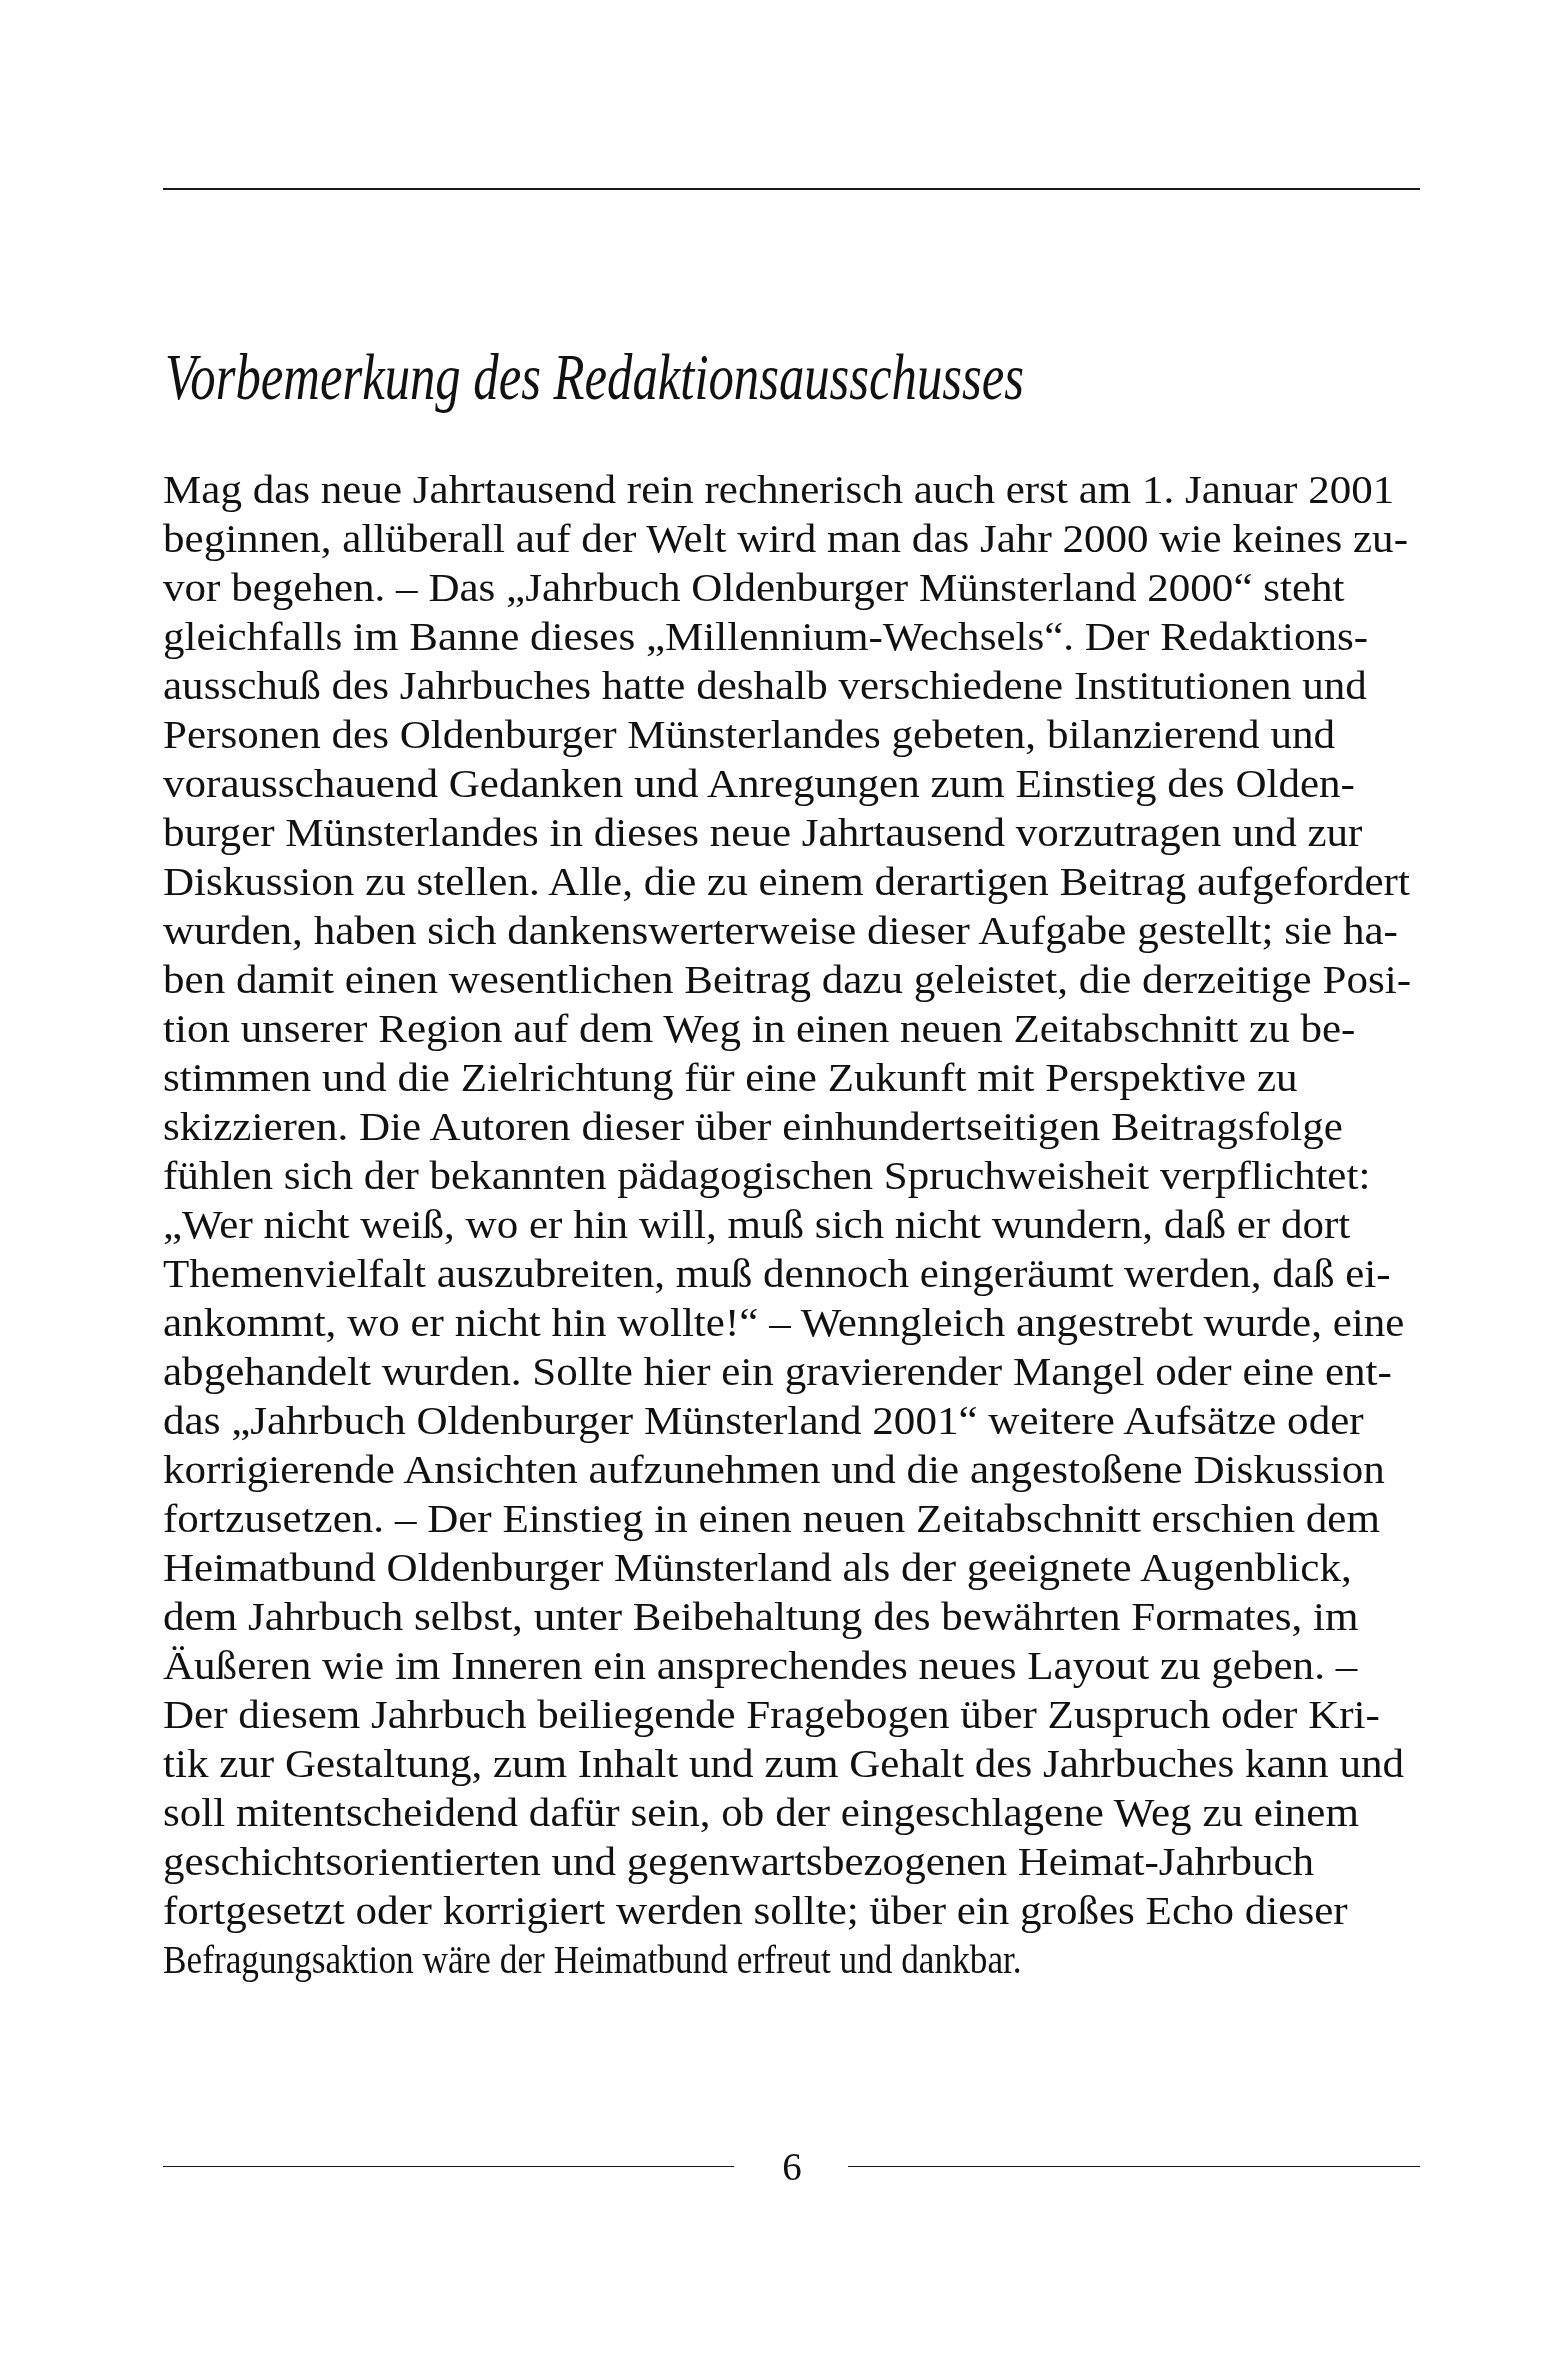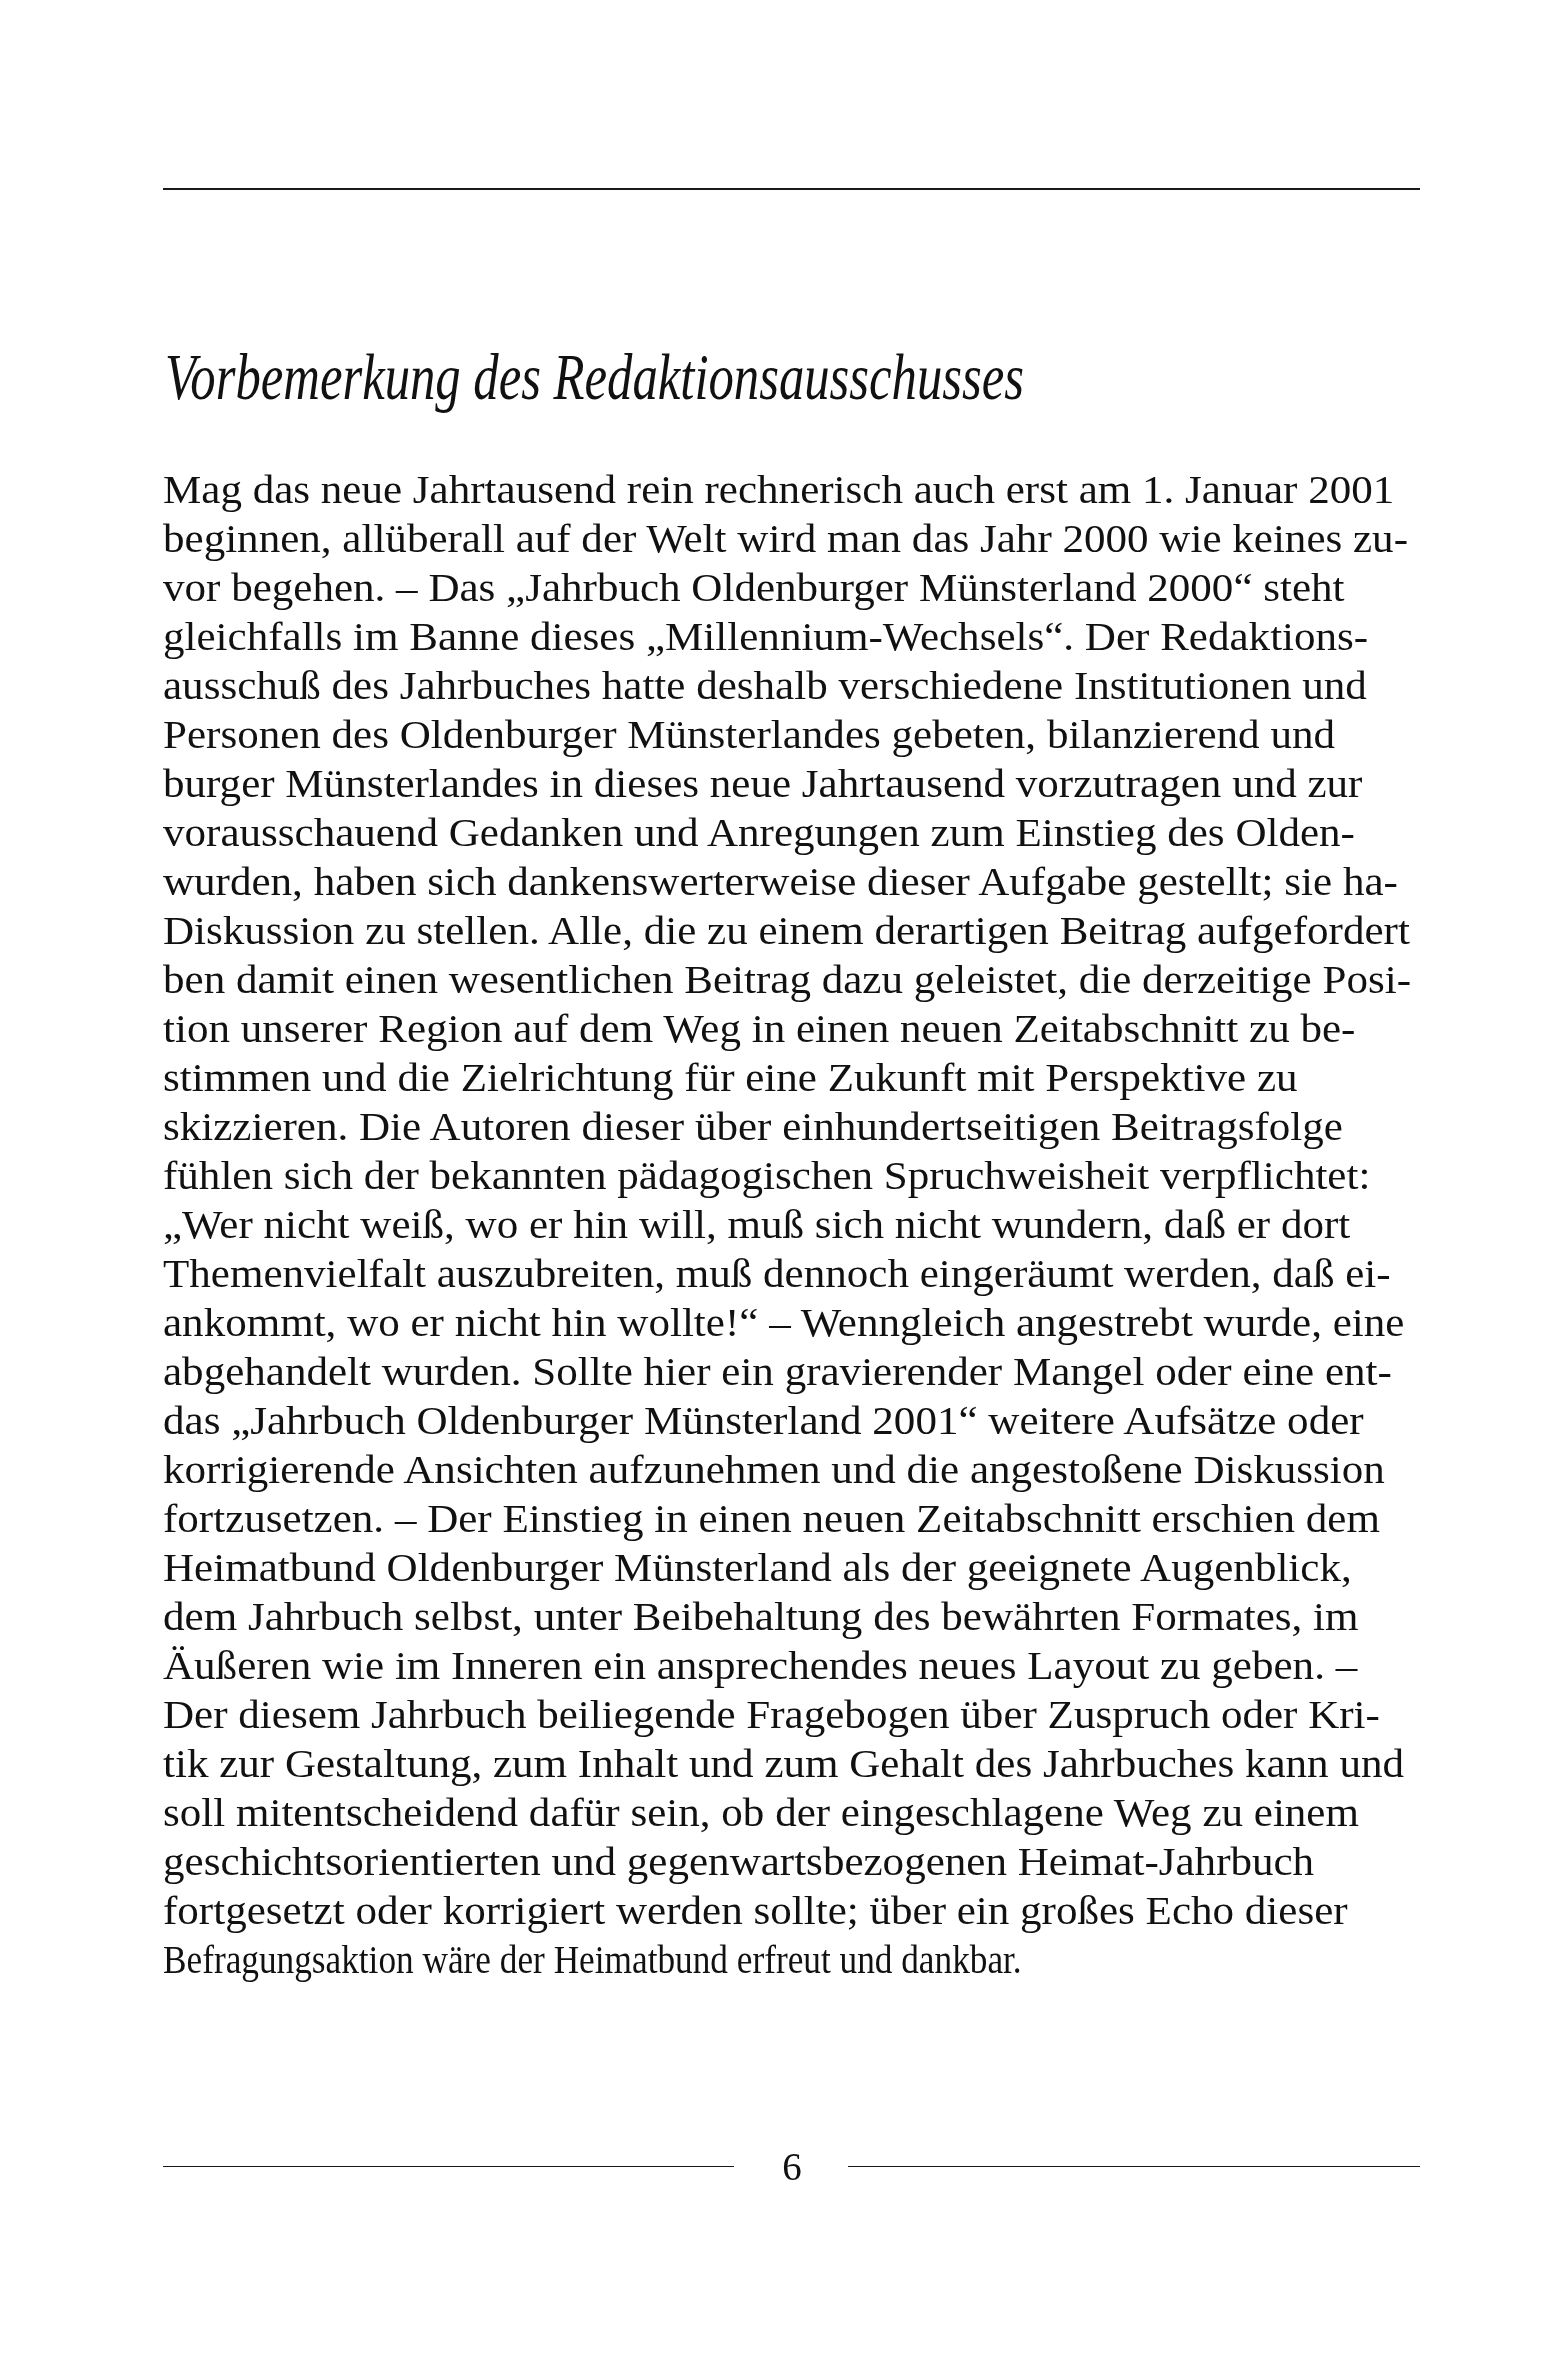--- a/index.html
+++ b/index.html
@@ -113,24 +113,24 @@
 
   <h1 class="title">Vorbemerkung des Redaktionsausschusses</h1>
 
   <div class="body-text">
     <span class="line"><span class="inner" style="width: auto; white-space: nowrap; transform: scaleX(1.05); transform-origin: left center;">Mag das neue Jahrtausend rein rechnerisch auch erst am 1. Januar 2001</span></span>
     <span class="line"><span class="inner" style="width: auto; white-space: nowrap; transform: scaleX(1.05); transform-origin: left center;">beginnen, allüberall auf der Welt wird man das Jahr 2000 wie keines zu-</span></span>
     <span class="line"><span class="inner" style="width: auto; white-space: nowrap; transform: scaleX(1.05); transform-origin: left center;">vor begehen. – Das „Jahrbuch Oldenburger Münsterland 2000“ steht</span></span>
     <span class="line"><span class="inner" style="width: auto; white-space: nowrap; transform: scaleX(1.05); transform-origin: left center;">gleichfalls im Banne dieses „Millennium-Wechsels“. Der Redaktions-</span></span>
     <span class="line"><span class="inner" style="width: auto; white-space: nowrap; transform: scaleX(1.05); transform-origin: left center;">ausschuß des Jahrbuches hatte deshalb verschiedene Institutionen und</span></span>
     <span class="line"><span class="inner" style="width: auto; white-space: nowrap; transform: scaleX(1.05); transform-origin: left center;">Personen des Oldenburger Münsterlandes gebeten, bilanzierend und</span></span>
+    <span class="line"><span class="inner" style="width: auto; white-space: nowrap; transform: scaleX(1.05); transform-origin: left center;">vorausschauend Gedanken und Anregungen zum Einstieg des Olden-</span></span>
     <span class="line"><span class="inner" style="width: auto; white-space: nowrap; transform: scaleX(1.05); transform-origin: left center;">burger Münsterlandes in dieses neue Jahrtausend vorzutragen und zur</span></span>
-    <span class="line"><span class="inner" style="width: auto; white-space: nowrap; transform: scaleX(1.05); transform-origin: left center;">vorausschauend Gedanken und Anregungen zum Einstieg des Olden-</span></span>
+    <span class="line"><span class="inner" style="width: auto; white-space: nowrap; transform: scaleX(1.05); transform-origin: left center;">Diskussion zu stellen. Alle, die zu einem derartigen Beitrag aufgefordert</span></span>
     <span class="line"><span class="inner" style="width: auto; white-space: nowrap; transform: scaleX(1.05); transform-origin: left center;">wurden, haben sich dankenswerterweise dieser Aufgabe gestellt; sie ha-</span></span>
-    <span class="line"><span class="inner" style="width: auto; white-space: nowrap; transform: scaleX(1.05); transform-origin: left center;">Diskussion zu stellen. Alle, die zu einem derartigen Beitrag aufgefordert</span></span>
     <span class="line"><span class="inner" style="width: auto; white-space: nowrap; transform: scaleX(1.05); transform-origin: left center;">ben damit einen wesentlichen Beitrag dazu geleistet, die derzeitige Posi-</span></span>
     <span class="line"><span class="inner" style="width: auto; white-space: nowrap; transform: scaleX(1.05); transform-origin: left center;">tion unserer Region auf dem Weg in einen neuen Zeitabschnitt zu be-</span></span>
     <span class="line"><span class="inner" style="width: auto; white-space: nowrap; transform: scaleX(1.05); transform-origin: left center;">stimmen und die Zielrichtung für eine Zukunft mit Perspektive zu</span></span>
     <span class="line"><span class="inner" style="width: auto; white-space: nowrap; transform: scaleX(1.05); transform-origin: left center;">skizzieren. Die Autoren dieser über einhundertseitigen Beitragsfolge</span></span>
     <span class="line"><span class="inner" style="width: auto; white-space: nowrap; transform: scaleX(1.05); transform-origin: left center;">fühlen sich der bekannten pädagogischen Spruchweisheit verpflichtet:</span></span>
     <span class="line"><span class="inner" style="width: auto; white-space: nowrap; transform: scaleX(1.05); transform-origin: left center;">„Wer nicht weiß, wo er hin will, muß sich nicht wundern, daß er dort</span></span>
     <span class="line"><span class="inner" style="width: auto; white-space: nowrap; transform: scaleX(1.05); transform-origin: left center;">Themenvielfalt auszubreiten, muß dennoch eingeräumt werden, daß ei-</span></span>
     <span class="line"><span class="inner" style="width: auto; white-space: nowrap; transform: scaleX(1.05); transform-origin: left center;">ankommt, wo er nicht hin wollte!“ – Wenngleich angestrebt wurde, eine</span></span>
     <span class="line"><span class="inner" style="width: auto; white-space: nowrap; transform: scaleX(1.05); transform-origin: left center;">abgehandelt wurden. Sollte hier ein gravierender Mangel oder eine ent-</span></span>
     <span class="line"><span class="inner" style="width: auto; white-space: nowrap; transform: scaleX(1.05); transform-origin: left center;">das „Jahrbuch Oldenburger Münsterland 2001“ weitere Aufsätze oder</span></span>

